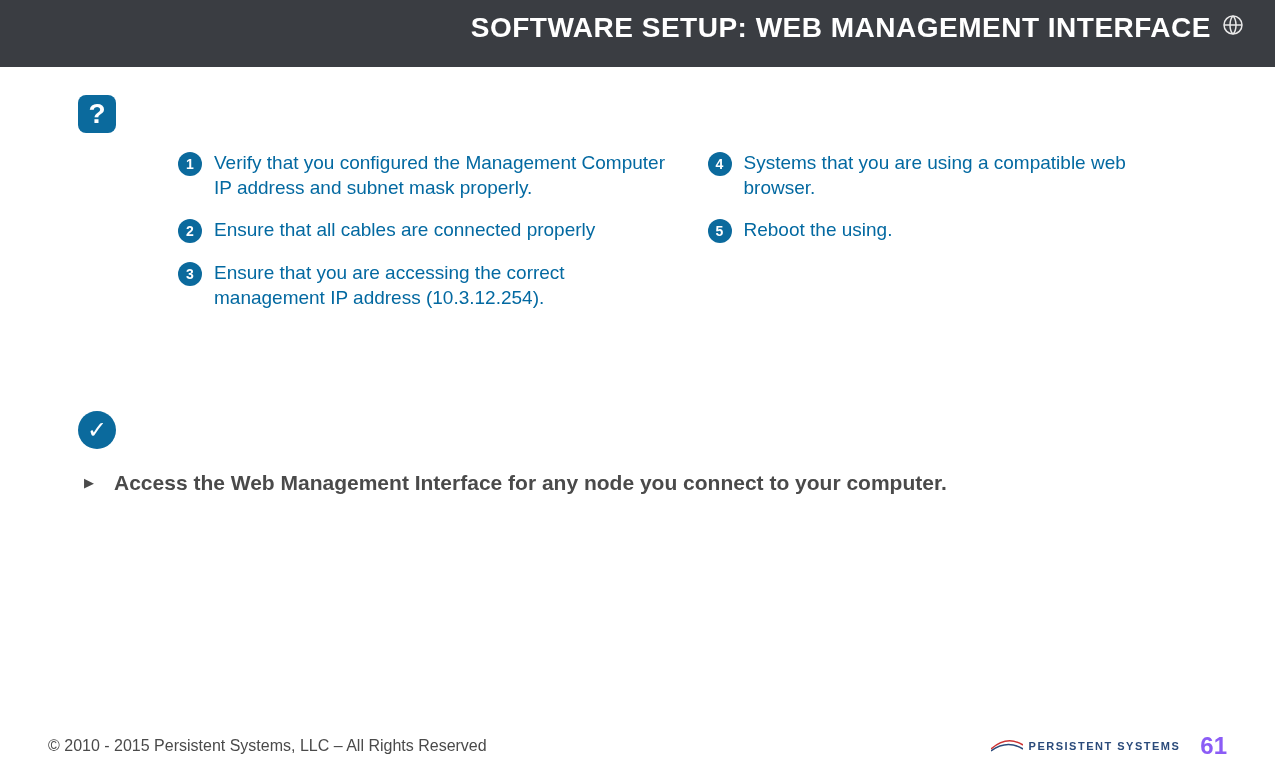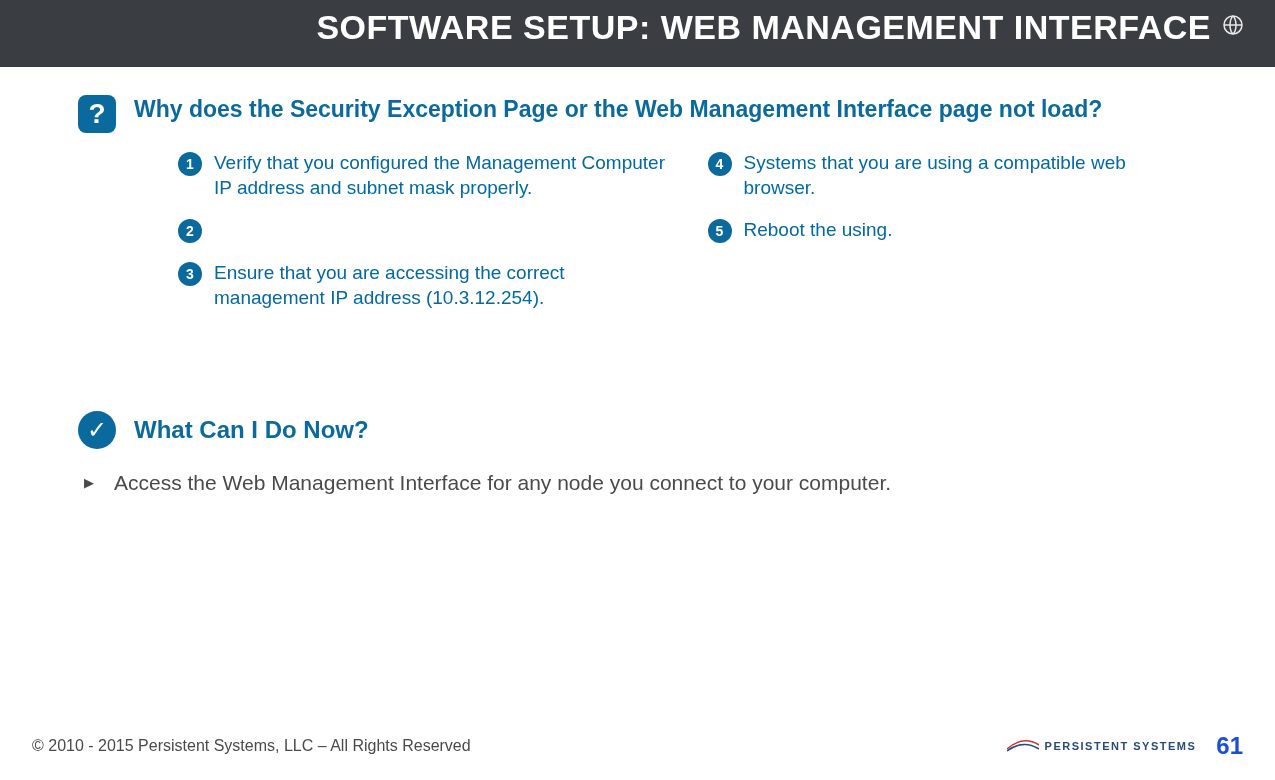--- a/index.html
+++ b/index.html
@@ -16,21 +16,21 @@
     height: 67px;
     background: #3a3d42;
     position: relative;
     display: flex;
     align-items: center;
     justify-content: flex-end;
     padding-right: 30px;
   }
   .header-title {
     color: #ffffff;
-    font-size: 34px;
+    font-size: 28px;
     font-weight: bold;
     letter-spacing: 0.5px;
     display: flex;
     align-items: center;
     gap: 10px;
     position: relative;
     top: -6px;
   }
   .header-icon {
     font-size: 22px;
@@ -131,41 +131,42 @@
     gap: 20px;
     margin-left: 6px;
   }
   .tri {
     color: #4a4a4a;
     font-size: 13px;
   }
   .bullet-text {
     color: #4a4a4a;
     font-size: 21px;
+    font-weight: bold;
   }
   .footer {
     position: absolute;
     bottom: 20px;
     left: 0;
     width: 100%;
-    padding: 0 32px;
+    padding: 0 48px;
     display: flex;
     align-items: center;
     justify-content: space-between;
   }
   .copyright {
     color: #4a4a4a;
     font-size: 16px;
   }
   .footer-right {
     display: flex;
     gap: 20px;
   }
   .page-num {
-    color: #1d4ed8;
+    color: #8b5cf6;
     font-size: 24px;
     font-weight: bold;
   }
   .logo {
     display: flex;
     align-items: center;
     gap: 6px;
   }
   .logo-swoosh {
     width: 32px;
@@ -192,31 +193,31 @@
         <path d="M3 12 L 21 12"></path>
       </svg>
     </span>
   </div>
 </div>
 
 <div class="content">
 
   <div class="faq-block">
     <div class="q-icon">?</div>
-    <div class="faq-title">Why does the Security Exception Page or the Web Management Interface page not load?</div>
   </div>
 
   <div class="steps">
     <div class="col">
       <div class="step">
         <div class="num">1</div>
         <div class="step-text">Verify that you configured the Management Computer IP address and subnet mask properly.</div>
       </div>
       <div class="step">
         <div class="num">2</div>
+        <div class="step-text">Ensure that all cables are connected properly</div>
       </div>
       <div class="step">
         <div class="num">3</div>
         <div class="step-text">Ensure that you are accessing the correct management IP address (10.3.12.254).</div>
       </div>
     </div>
     <div class="col">
       <div class="step">
         <div class="num">4</div>
         <div class="step-text">Systems that you are using a compatible web browser.</div>
@@ -224,21 +225,20 @@
       <div class="step">
         <div class="num">5</div>
         <div class="step-text">Reboot the using.</div>
       </div>
     </div>
   </div>
 
   <div class="section2">
     <div class="check-row">
       <div class="check-icon">✓</div>
-      <div class="section2-title">What Can I Do Now?</div>
     </div>
     <div class="bullet-row">
       <span class="tri">▶</span>
       <span class="bullet-text">Access the Web Management Interface for any node you connect to your computer.</span>
     </div>
   </div>
 
 </div>
 
 <div class="footer">

